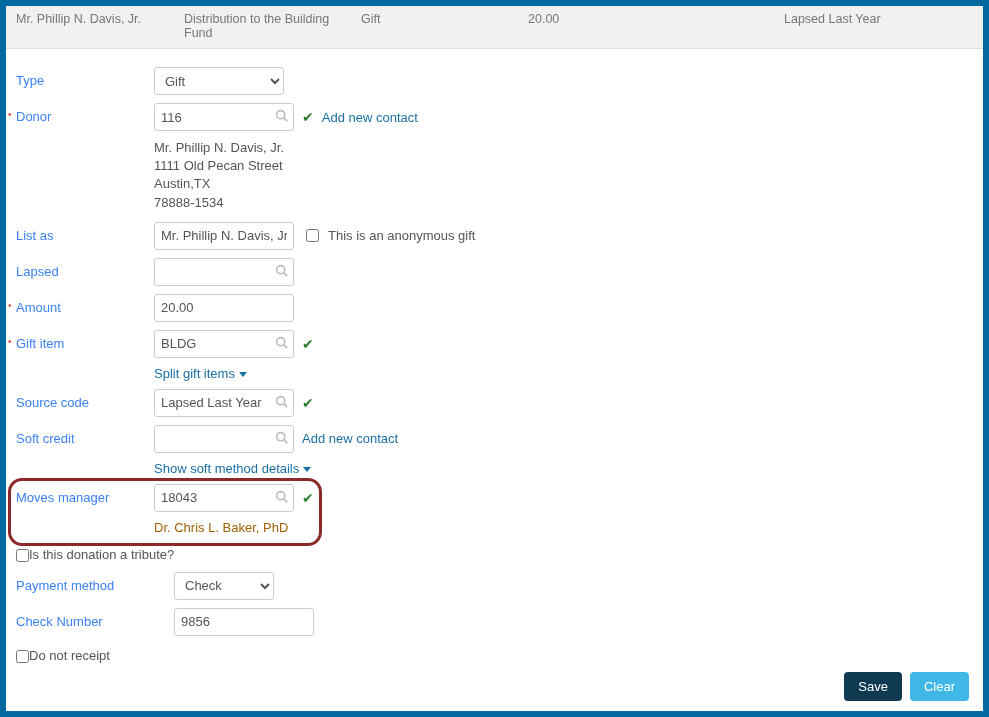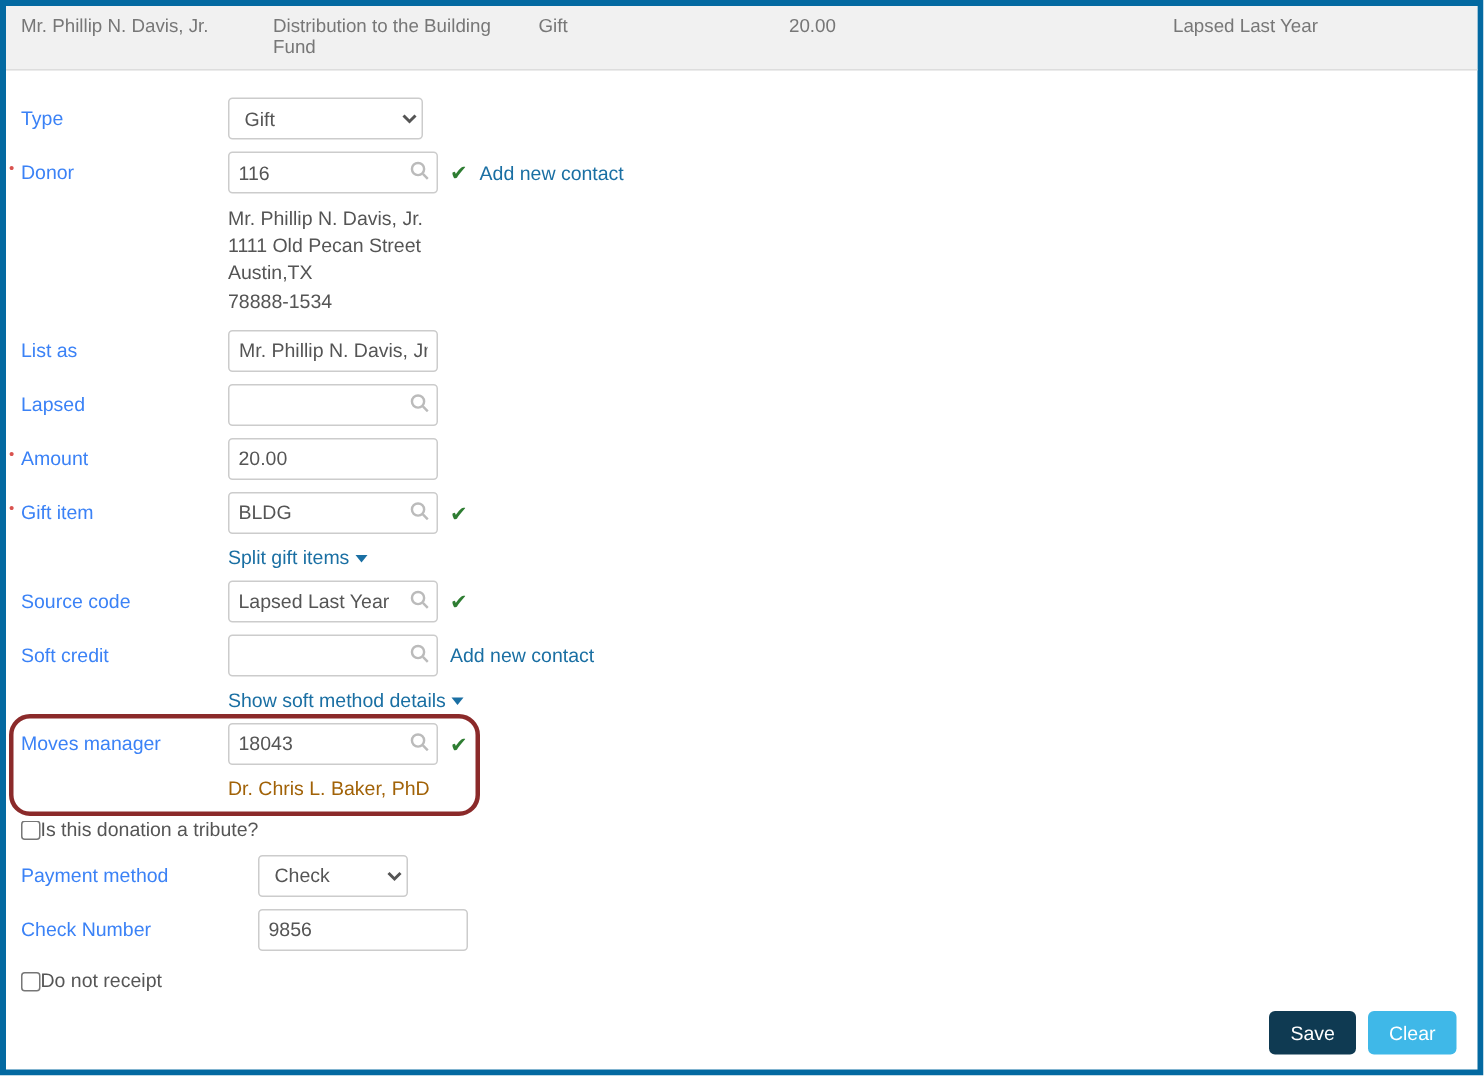--- a/index.html
+++ b/index.html
@@ -4,21 +4,21 @@
 <style>
   * { box-sizing: border-box; }
   body {
     margin: 0;
     font-family: "Segoe UI", Arial, sans-serif;
     font-size: 13px;
     color: #555;
     background: #fff;
   }
   .frame {
-    border: 4px solid #0369a1;
+    border: 6px solid #0369a1;
     width: 989px;
     height: 717px;
     margin: 0;
     position: relative;
     overflow: hidden;
   }
   .header-row {
     background: #f1f1f1;
     border-bottom: 1px solid #ddd;
     display: flex;
@@ -204,20 +204,24 @@
       <div>Mr. Phillip N. Davis, Jr.</div>
       <div>1111 Old Pecan Street</div>
       <div>Austin,TX</div>
       <div>78888-1534</div>
     </div>
 
     <div class="form-row">
       <div class="label-col">List as</div>
       <div class="field-col">
         <input type="text" class="w-input" value="Mr. Phillip N. Davis, Jr." style="">
+        <span class="inline-cb">
+          <input type="checkbox" style="">
+          <span>This is an anonymous gift</span>
+        </span>
       </div>
     </div>
 
     <div class="form-row">
       <div class="label-col">Lapsed</div>
       <div class="field-col">
         <span class="search-wrap">
           <input type="text" class="search-input" value="" style="">
           <span class="mag">
             <svg class="mag-svg" viewBox="0 0 16 16" fill="none" stroke="#bbb" stroke-width="2">

